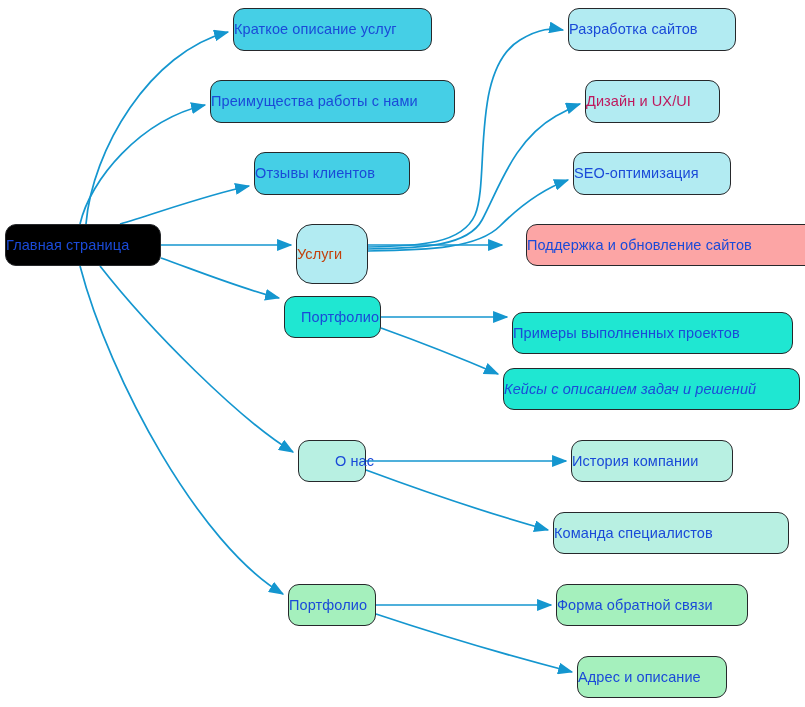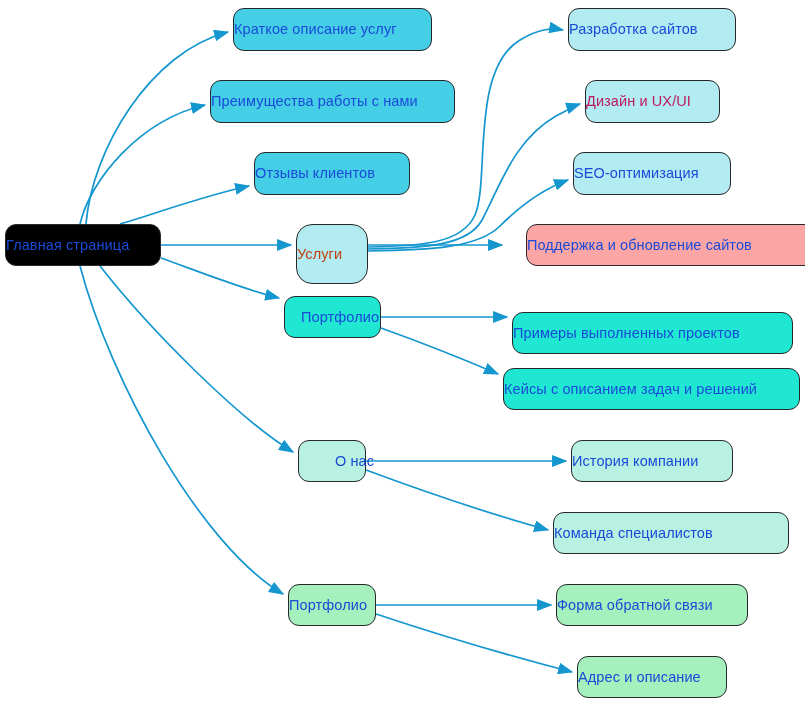--- a/index.html
+++ b/index.html
@@ -107,21 +107,21 @@
       </div>
       <div class="node" style="left: 573px; top: 152px; width: 158px; height: 43px; background: rgb(178, 235, 242); border-color: rgb(38, 40, 43); color: rgb(26, 74, 216);">
         <span class="node-label">SEO-оптимизация</span>
       </div>
       <div class="node" style="left: 526px; top: 224px; width: 291px; height: 42px; background: #fca5a5; border-color: rgb(38, 40, 43); color: rgb(26, 74, 216);">
         <span class="node-label">Поддержка и обновление сайтов</span>
       </div>
       <div class="node" style="left: 512px; top: 296px; width: 281px; height: 42px; background: rgb(31, 231, 210); border-color: rgb(38, 40, 43); color: rgb(26, 74, 216); margin-top: 16px;">
         <span class="node-label">Примеры выполненных проектов</span>
       </div>
-      <div class="node" style="left: 503px; top: 368px; width: 297px; height: 42px; background: rgb(31, 231, 210); border-color: rgb(38, 40, 43); color: rgb(26, 74, 216);">
+      <div class="node" style="left: 503px; top: 368px; width: 297px; height: 42px; background: rgb(31, 231, 210); border-color: rgb(38, 40, 43); color: rgb(26, 74, 216); font-style: italic;">
         <span class="node-label">Кейсы с описанием задач и решений</span>
       </div>
       <div class="node" style="left: 571px; top: 440px; width: 162px; height: 42px; background: rgb(184, 240, 226); border-color: rgb(38, 40, 43); color: rgb(26, 74, 216);">
         <span class="node-label">История компании</span>
       </div>
       <div class="node" style="left: 553px; top: 512px; width: 236px; height: 42px; background: rgb(184, 240, 226); border-color: rgb(38, 40, 43); color: rgb(26, 74, 216);">
         <span class="node-label">Команда специалистов</span>
       </div>
       <div class="node" style="left: 556px; top: 584px; width: 192px; height: 42px; background: rgb(165, 240, 189); border-color: rgb(38, 40, 43); color: rgb(26, 74, 216);">
         <span class="node-label">Форма обратной связи</span>

